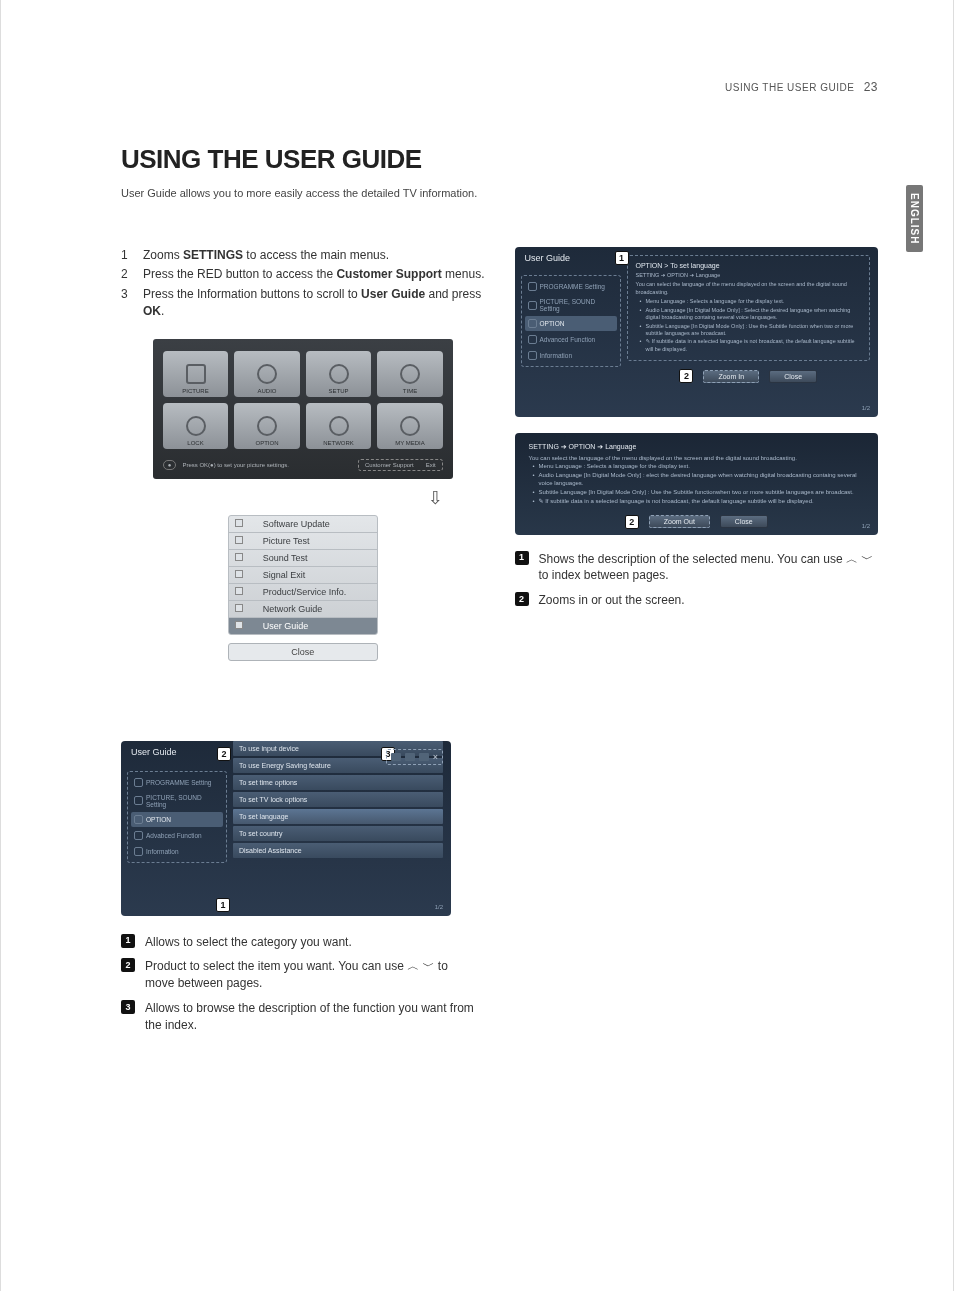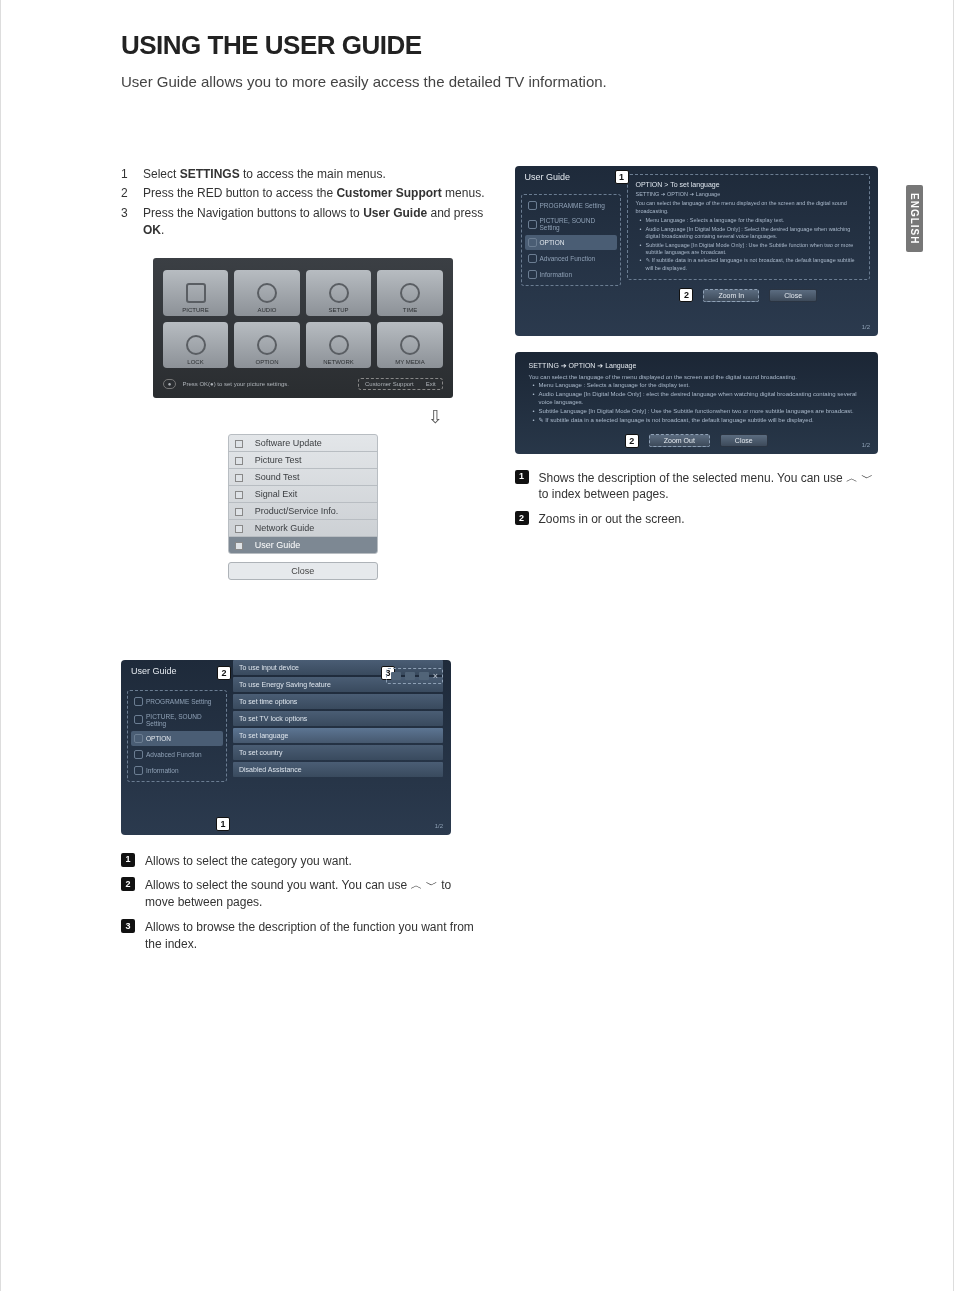--- a/index.html
+++ b/index.html
@@ -40,21 +40,21 @@
     letter-spacing: 1px;
     border-radius: 2px;
   }
   h1 {
     font-size: 26px;
     font-weight: bold;
     letter-spacing: -0.5px;
     margin-bottom: 12px;
     color: #222;
   }
-  .intro { font-size: 15px; color: #444; margin-bottom: 76px; }
+  .intro { font-size: 11px; color: #444; margin-bottom: 48px; }
   .cols { display: flex; gap: 30px; }
   .col { flex: 1; min-width: 0; }
   ol.steps { list-style: none; font-size: 12px; color: #333; margin-bottom: 18px; }
   ol.steps li { display: flex; margin-bottom: 2px; line-height: 1.45; }
   ol.steps li .num { width: 22px; flex-shrink: 0; }
   ol.steps li .txt { flex: 1; }
   .bold { font-weight: bold; text-align: center; }
 
   
   .settings-shot {
@@ -104,21 +104,21 @@
     margin: 0 auto;
     border: 1px solid #b8bdc2;
     background: linear-gradient(#e3e6e9,#c9cdd1);
     border-radius: 3px;
     font-size: 9px;
     overflow: hidden;
   }
   .cs-item {
     padding: 3px 6px;
     border-bottom: 1px solid #b8bdc2;
-    display:flex; align-items:flex-end; gap:12px;
+    display:flex; align-items:flex-start; gap:20px;
     color:#3a3d40;
   }
   .cs-item:last-child{border-bottom:none;}
   .cs-item.sel { background:#7d8893; color:#fff; }
   .cs-item .box { width:8px;height:8px;border:1px solid #888;background:#dfe3e7; }
   .cs-close {
     width:150px; margin:8px auto 0 auto; text-align:center;
     border:1px solid #aeb3b8; border-radius:3px;
     font-size:9px; padding:3px 0; background:#e6e9ec; color:#444;
   }
@@ -201,41 +201,45 @@
   .tv-top-right .mini{width:10px;height:8px;background:#516478;border-radius:1px;}
   .tv-top-right .x{color:#cdd6e0;font-size:9px;}
   .tv1-right { height:170px; }
   .col-bottom { margin-top:80px; }
 </style>
 </head>
 <body>
 
 <div class="page">
 
+  <div class="header-area">
+    <span>USING THE USER GUIDE</span>
+    <span class="pg">23</span>
+  </div>
 
   <div class="side-tab">ENGLISH</div>
 
   <h1>USING THE USER GUIDE</h1>
   <p class="intro">User Guide allows you to more easily access the detailed TV information.</p>
 
   <div class="cols">
 
     <div class="col">
       <ol class="steps">
         <li>
           <span class="num">1</span>
-          <span class="txt"><span>Select </span><span class="bold">SETTINGS</span><span> to access the main menus.</span></span>
+          <span class="txt"><span>Zooms </span><span class="bold">SETTINGS</span><span> to access the main menus.</span></span>
         </li>
         <li>
           <span class="num">2</span>
           <span class="txt"><span>Press the RED button to access the </span><span class="bold">Customer Support</span><span> menus.</span></span>
         </li>
         <li>
           <span class="num">3</span>
-          <span class="txt"><span>Press the Navigation buttons to allows to </span><span class="bold">User Guide</span><span> and press </span><span class="bold">OK</span><span>.</span></span>
+          <span class="txt"><span>Press the Information buttons to scroll to </span><span class="bold">User Guide</span><span> and press </span><span class="bold">OK</span><span>.</span></span>
         </li>
       </ol>
 
       <div class="settings-shot">
         <div class="settings-grid">
           <div class="sg-cell sq">
               <span class="ic"></span>
               <span>PICTURE</span>
             </div>
           <div class="sg-cell">
@@ -439,21 +443,21 @@
       <span class="tv-page">1/2</span>
     </div>
 
     <div class="notes">
       <div class="row">
         <span class="callout-num">1</span>
         <span class="t">Allows to select the category you want.</span>
       </div>
       <div class="row">
         <span class="callout-num">2</span>
-        <span class="t">Allows to select the sound you want. You can use ︿ ﹀ to move between pages.</span>
+        <span class="t">Product to select the item you want. You can use ︿ ﹀ to move between pages.</span>
       </div>
       <div class="row">
         <span class="callout-num">3</span>
         <span class="t">Allows to browse the description of the function you want from the index.</span>
       </div>
     </div>
   </div>
 
 </div>
 

